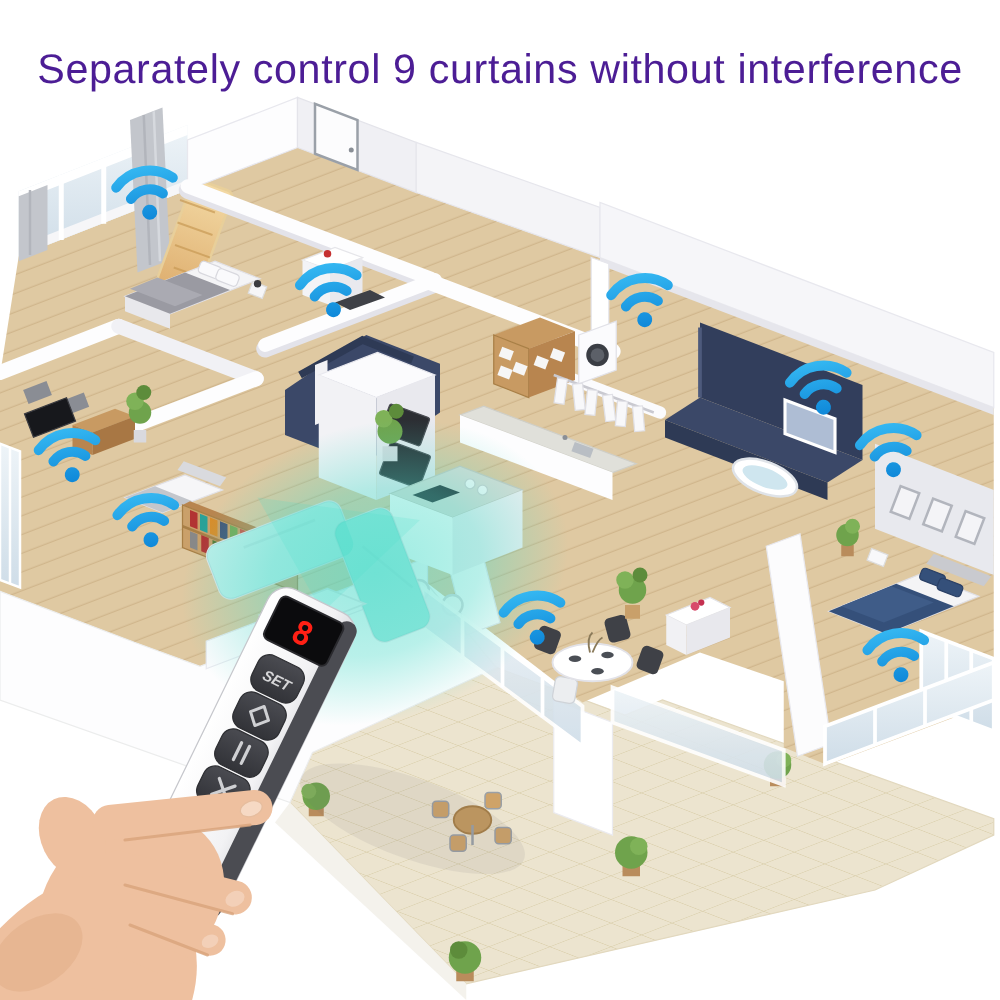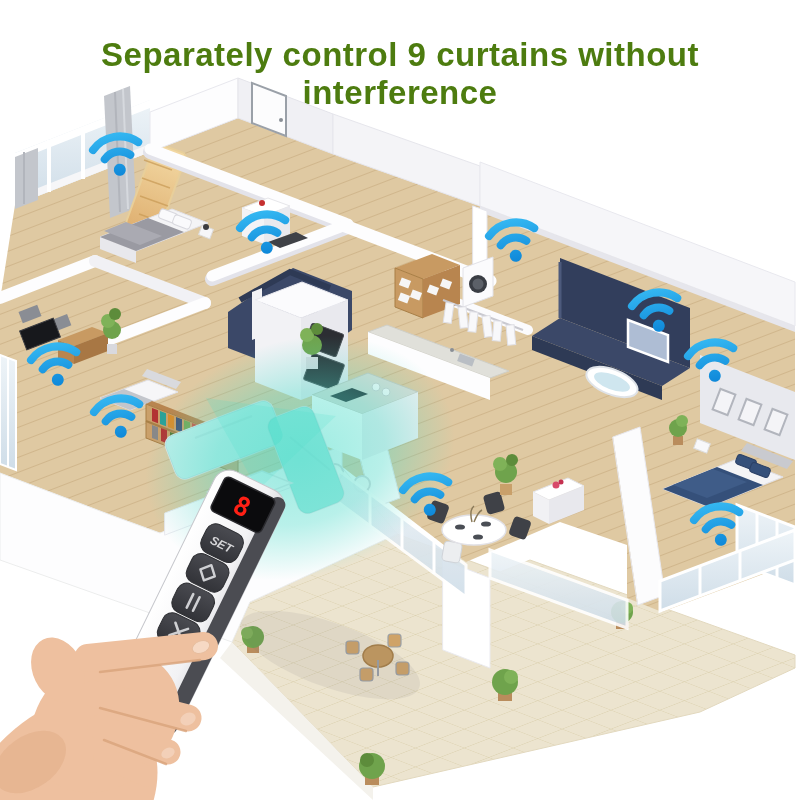--- a/index.html
+++ b/index.html
@@ -1,19 +1,19 @@
 <!DOCTYPE html>
 <html><head>
 <meta charset="utf-8">
 <style>
   html,body{margin:0;padding:0;background:#ffffff;}
   .stage{position:relative;width:800px;height:800px;background:#fff;overflow:hidden;
          font-family:"Liberation Sans",sans-serif;}
   .headline{position:absolute;top:36px;left:0;width:800px;margin:0;text-align:center;
-            font-size:33px;font-weight:700;color:#4d7c0f;letter-spacing:.5px;
+            font-size:33px;font-weight:400;color:#4c1d95;letter-spacing:.5px;
             font-family:"Liberation Sans",sans-serif;}
   svg{position:absolute;left:0;top:0;}
   text{font-family:"Liberation Sans",sans-serif;}
   .seg{font-family:"DejaVu Sans Mono",monospace;font-weight:bold;}
 </style>
 </head>
 <body>
 
 <div class="stage">
   <h1 class="headline">Separately control 9 curtains without interference</h1>

